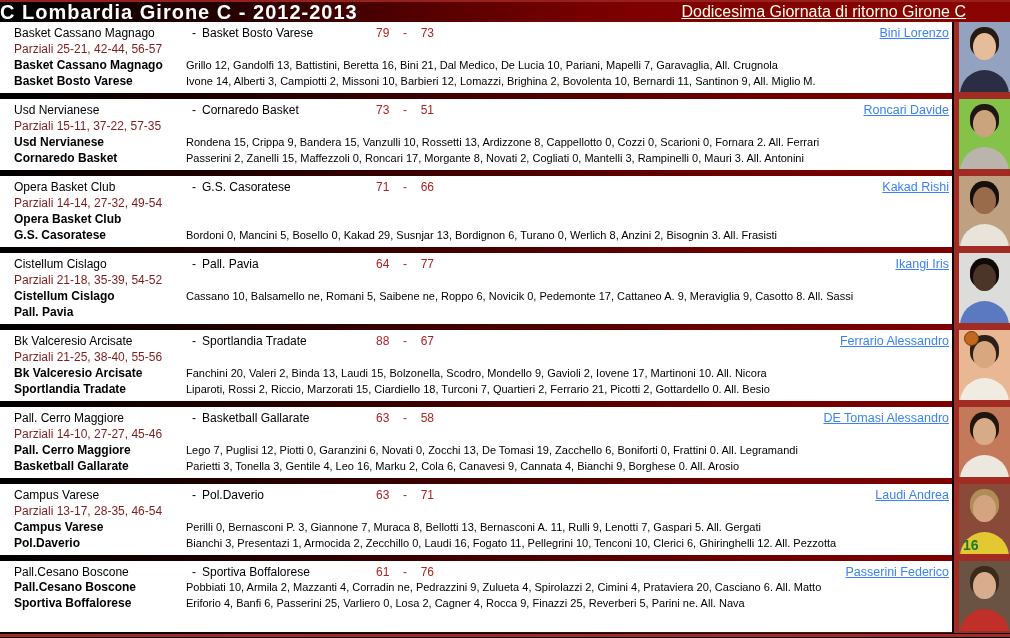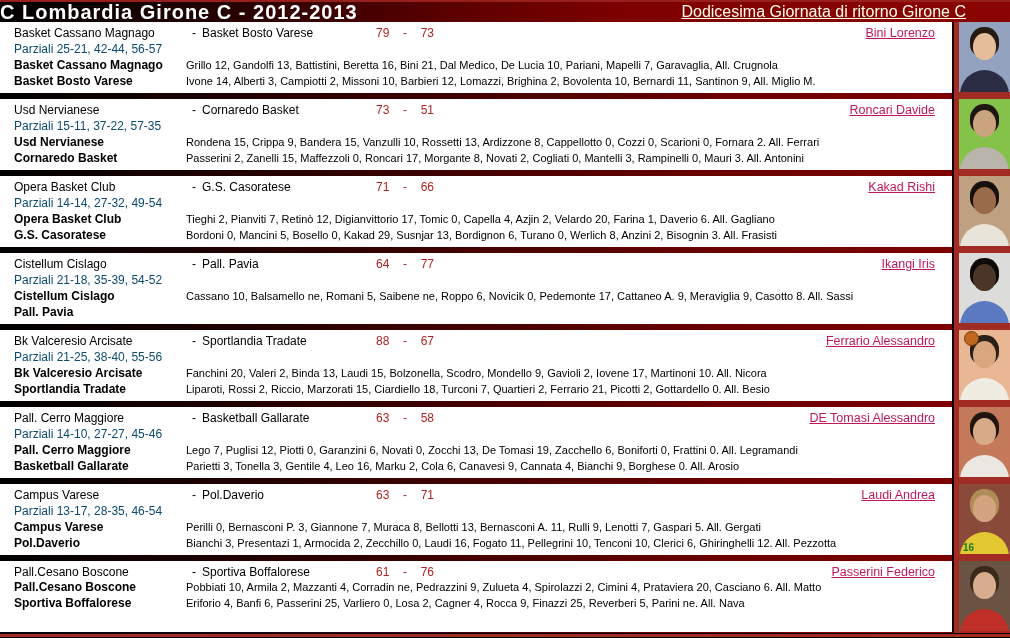--- a/index.html
+++ b/index.html
@@ -19,32 +19,32 @@
   .match { display:flex; height:77px; }
   .match-main { flex:1; min-width:0; display:flex; flex-direction:column; }
   .content { height:84px; padding-top:2px; box-sizing:border-box; overflow:hidden; }
   .sep { height:7px; background:linear-gradient(90deg,#000000 0%,#2e0000 35%,#6a0000 75%,#7e0000 100%); }
   .line { white-space:nowrap; }
   .l1 { display:flex; align-items:center; height:17px; padding-left:14px; }
   .home-name { width:178px; overflow:hidden; }
   .away-cell { width:184px; display:flex; overflow:hidden; }
   .dash { width:10px; }
   .score { width:58px; display:flex; justify-content:space-between; color:#b22222; }
-  .player-link { margin-left:auto; margin-right:17px; color:#be185d; text-decoration:underline; font-size:12.5px; cursor:pointer; }
-  .l2 { height:17px; line-height:17px; padding-left:14px; color:#0c4a6e; }
+  .player-link { margin-left:auto; margin-right:3px; color:#3b82f6; text-decoration:underline; font-size:12.5px; cursor:pointer; }
+  .l2 { height:17px; line-height:17px; padding-left:14px; color:#7f1d1d; }
   .l3, .l4 { display:flex; height:16px; line-height:15px; }
   .team-label { padding-left:14px; width:186px; box-sizing:border-box; font-weight:bold; overflow:hidden; flex:none; }
   .roster { flex:1; font-size:11px; overflow:hidden; }
   
   .match-side { width:58px; flex:none; box-sizing:border-box; background:#a12c24; border-left:2px solid #140000; }
   .photo { margin-left:5px; width:51px; height:70px; position:relative; overflow:hidden; background:#999; }
   .p-hair  { position:absolute; top:5px;  left:11px; width:29px; height:30px; border-radius:48% 48% 42% 42%; }
   .p-face  { position:absolute; top:11px; left:14px; width:23px; height:27px; border-radius:50% 50% 46% 46%; }
   .p-shirt { position:absolute; bottom:-8px; left:1px; width:49px; height:30px; border-radius:60% 60% 0 0 / 100% 100% 0 0; }
-  .p-num   { position:absolute; bottom:1px; left:4px; font-size:10px; font-weight:bold; color:#1a7a2a; }
+  .p-num   { position:absolute; bottom:1px; left:4px; font-size:14px; font-weight:bold; color:#1a7a2a; }
   .p-ball  { position:absolute; top:1px; left:5px; width:15px; height:15px; border-radius:50%; display:none; border:1px solid #7a3a08; box-sizing:border-box; }
   
   .bottom-bar { position:absolute; left:0; bottom:0; width:100%; height:5px; box-sizing:border-box;
     background:#a12c24; border-top:1px solid #000; border-bottom:1px solid #000; }
 </style>
 </head>
 <body>
 
 <div class="page">
   <div class="header">
@@ -143,21 +143,20 @@
           <span class="score">
                 <span>71</span>
                 <span>-</span>
                 <span>66</span>
               </span>
           <a class="player-link">Kakad Rishi</a>
         </div>
         <div class="line l2">Parziali 14-14, 27-32, 49-54</div>
         <div class="line l3">
           <span class="team-label">Opera Basket Club</span>
-          <span class="roster">Tieghi 2, Pianviti 7, Retinò 12, Digianvittorio 17, Tomic 0, Capella 4, Azjin 2, Velardo 20, Farina 1, Daverio 6. All. Gagliano</span>
         </div>
         <div class="line l4">
           <span class="team-label">G.S. Casoratese</span>
           <span class="roster">Bordoni 0, Mancini 5, Bosello 0, Kakad 29, Susnjar 13, Bordignon 6, Turano 0, Werlich 8, Anzini 2, Bisognin 3. All. Frasisti</span>
         </div>
       </div>
       <div class="sep"></div>
     </div>
     <div class="match-side">
       <div class="photo" style="background: rgb(191, 160, 128);">

